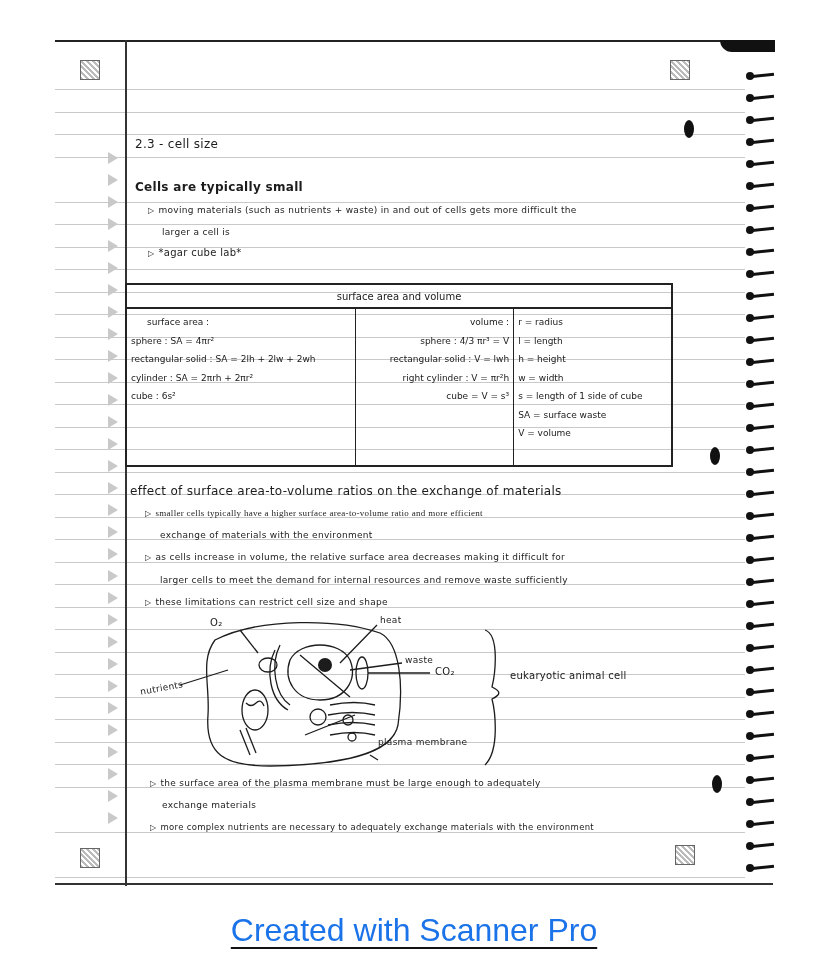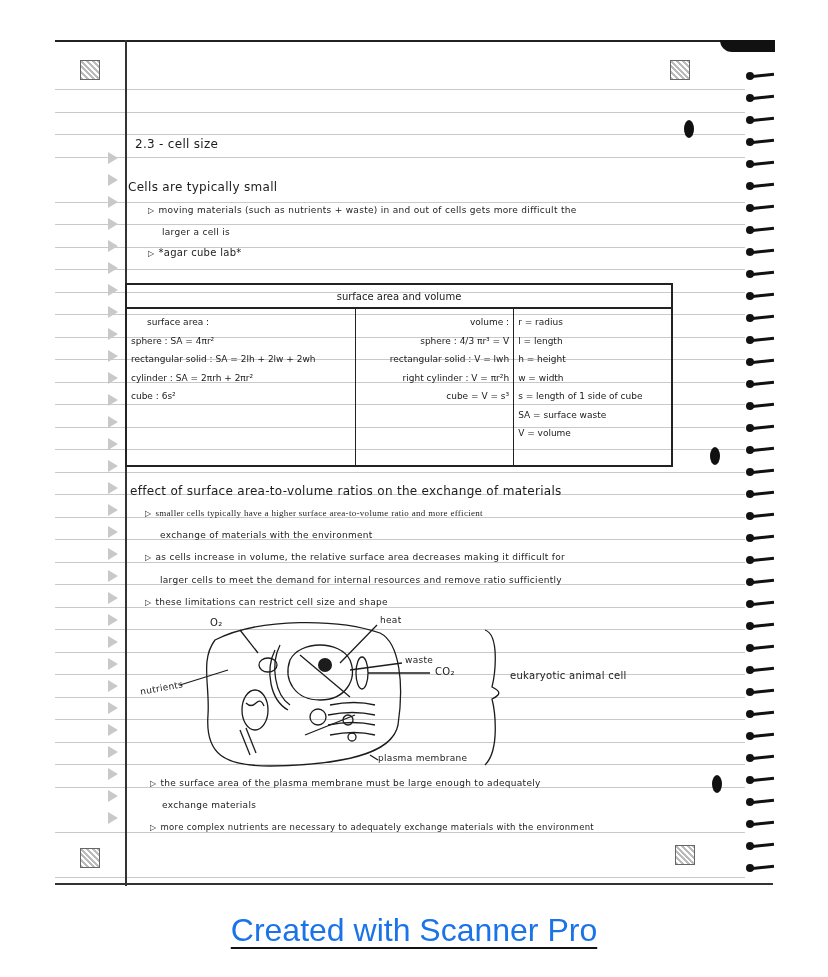--- a/index.html
+++ b/index.html
@@ -244,21 +244,21 @@
       <div class="wire"></div>
     </div>
   <div class="spiral" style="top:864px;">
       <div class="ring"></div>
       <div class="wire"></div>
     </div>
 </div>
 
 <div class="hw h-title" style="left:135px;top:137px;">2.3 - cell size</div>
 
-<div class="hw h-title" style="left:128px;top:180px;">Cells are typically small</div>
+<div class="hw h-title" style="left:135px;top:180px;font-weight:bold;">Cells are typically small</div>
 <div class="hw h-small bullet" style="left:148px;top:205px;">moving materials (such as nutrients + waste) in and out of cells gets more difficult the</div>
 <div class="hw h-small" style="left:162px;top:227px;">larger a cell is</div>
 <div class="hw h-body bullet" style="left:148px;top:247px;">*agar cube lab*</div>
 
 <table class="formulas">
   <thead>
     <tr>
         <th colspan="3">surface area and volume</th>
       </tr>
   </thead>
@@ -288,21 +288,21 @@
         <span class="cell-line">V = volume</span>
       </td>
     </tr>
   </tbody>
 </table>
 
 <div class="hw h-title" style="left:130px;top:484px;">effect of surface area-to-volume ratios on the exchange of materials</div>
 <div class="hw h-small bullet" style="left:145px;top:508px;font-family:Liberation Serif, serif;">smaller cells typically have a higher surface area-to-volume ratio and more efficient</div>
 <div class="hw h-small" style="left:160px;top:530px;">exchange of materials with the environment</div>
 <div class="hw h-small bullet" style="left:145px;top:552px;">as cells increase in volume, the relative surface area decreases making it difficult for</div>
-<div class="hw h-small" style="left:160px;top:575px;">larger cells to meet the demand for internal resources and remove ratio sufficiently</div>
+<div class="hw h-small" style="left:160px;top:575px;">larger cells to meet the demand for internal resources and remove waste sufficiently</div>
 <div class="hw h-small bullet" style="left:145px;top:597px;">these limitations can restrict cell size and shape</div>
 
 <div class="diagram">
   <svg width="560" height="160" viewBox="0 0 560 160">
     <g fill="none" stroke="#1c1c1c" stroke-width="1.3">
 
       <path d="M75,25 C120,2 200,4 240,18 C260,28 264,70 258,110 C252,140 200,150 130,151 C85,151 65,140 68,100 C70,70 60,45 75,25 Z"></path>
 
       <path d="M150,45 C160,25 200,25 210,45 C218,65 205,85 180,85 C155,85 143,65 150,45 Z"></path>
 
@@ -339,21 +339,21 @@
 
       <path d="M345,15 C360,20 355,60 352,72 C356,74 365,78 352,84 C355,96 360,135 345,150"></path>
     </g>
     <circle cx="185" cy="50" r="7" fill="#1c1c1c"></circle>
   </svg>
   <span class="hw h-body" style="left:70px;top:2px;">O₂</span>
   <span class="hw h-small" style="left:0px;top:68px;transform:rotate(-10deg);">nutrients</span>
   <span class="hw h-small" style="left:240px;top:0px;">heat</span>
   <span class="hw h-small" style="left:265px;top:40px;">waste</span>
   <span class="hw h-body" style="left:295px;top:51px;">CO₂</span>
-  <span class="hw h-small" style="left:238px;top:138px;">plasma membrane</span>
+  <span class="hw h-small" style="left:238px;top:122px;">plasma membrane</span>
   <span class="hw h-body" style="left:370px;top:55px;">eukaryotic animal cell</span>
 </div>
 
 <div class="hw h-small bullet" style="left:150px;top:778px;">the surface area of the plasma membrane must be large enough to adequately</div>
 <div class="hw h-small" style="left:162px;top:800px;">exchange materials</div>
 <div class="hw h-small bullet" style="left:150px;top:822px;font-size:8.5px;">more complex nutrients are necessary to adequately exchange materials with the environment</div>
 
 <a class="footer-link">Created with Scanner Pro</a>
 
 </body></html>

